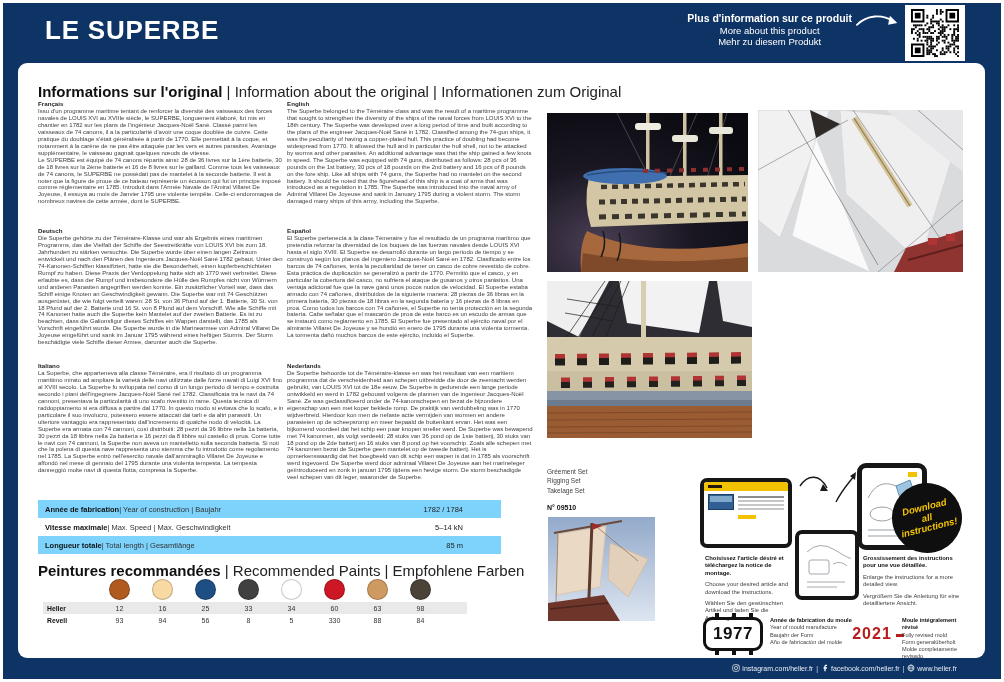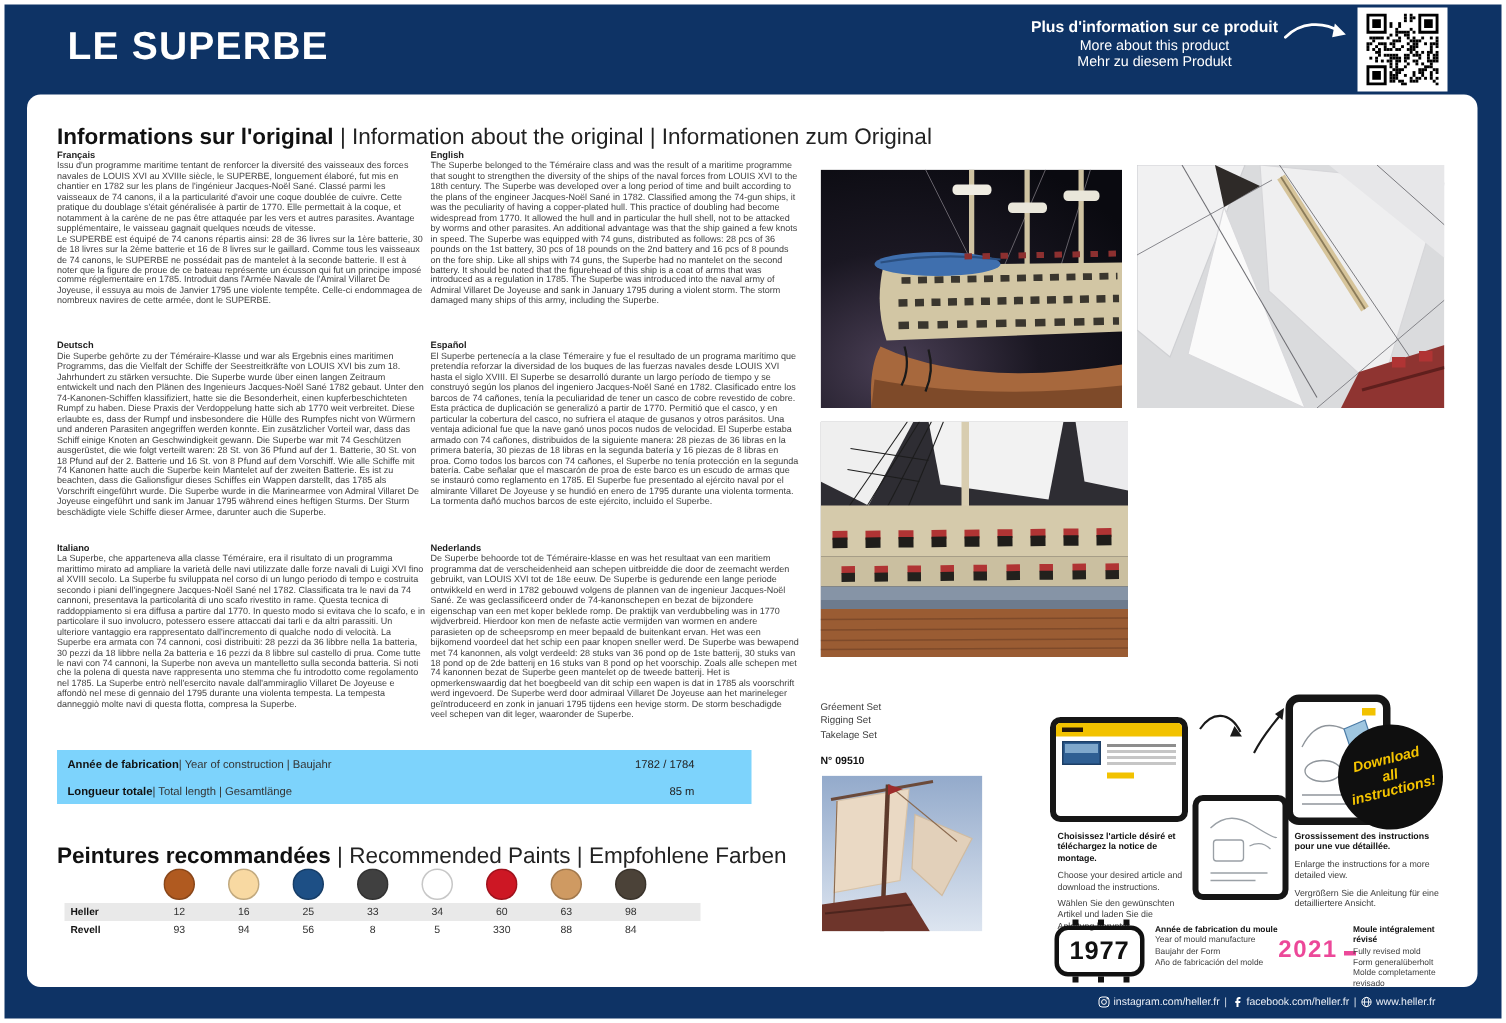--- a/index.html
+++ b/index.html
@@ -421,20 +421,25 @@
         </g>
       </svg>
     </div>
 
     <div class="specs">
       <div class="spec-row alt">
         <b>Année de fabrication</b>
           <span> | Year of construction | Baujahr</span>
         <span class="val">1782 / 1784</span>
       </div>
+      <div class="spec-row">
+        <b>Vitesse maximale</b>
+          <span> | Max. Speed | Max. Geschwindigkeit</span>
+        <span class="val">5–14 kN</span>
+      </div>
       <div class="spec-row alt">
         <b>Longueur totale</b>
           <span> | Total length | Gesamtlänge</span>
         <span class="val">85 m</span>
       </div>
     </div>
 
     <div class="sec-heading" style="left:20px;top:499px">
       <b>Peintures recommandées</b><span> | Recommended Paints | Empfohlene Farben</span>
     </div>
@@ -587,21 +592,21 @@
         <i></i>
         <span>1977</span>
       </div>
     <div class="mold-labels" style="left:752px;top:554px;width:92px">
       <div class="b">Année de fabrication du moule</div>
       <div>Year of mould manufacture</div>
       <div>Baujahr der Form</div>
       <div>Año de fabricación del molde</div>
     </div>
 
-    <div class="b2021" style="color: #ec4899;">
+    <div class="b2021" style="color: #b91c1c;">
         <i></i>
         <span>2021</span>
       </div>
     <div class="mold-labels" style="left:884px;top:554px;width:66px">
       <div class="b">Moule intégralement révisé</div>
       <div>Fully revised mold</div>
       <div>Form generalüberholt</div>
       <div>Molde completamente revisado</div>
     </div>
 

